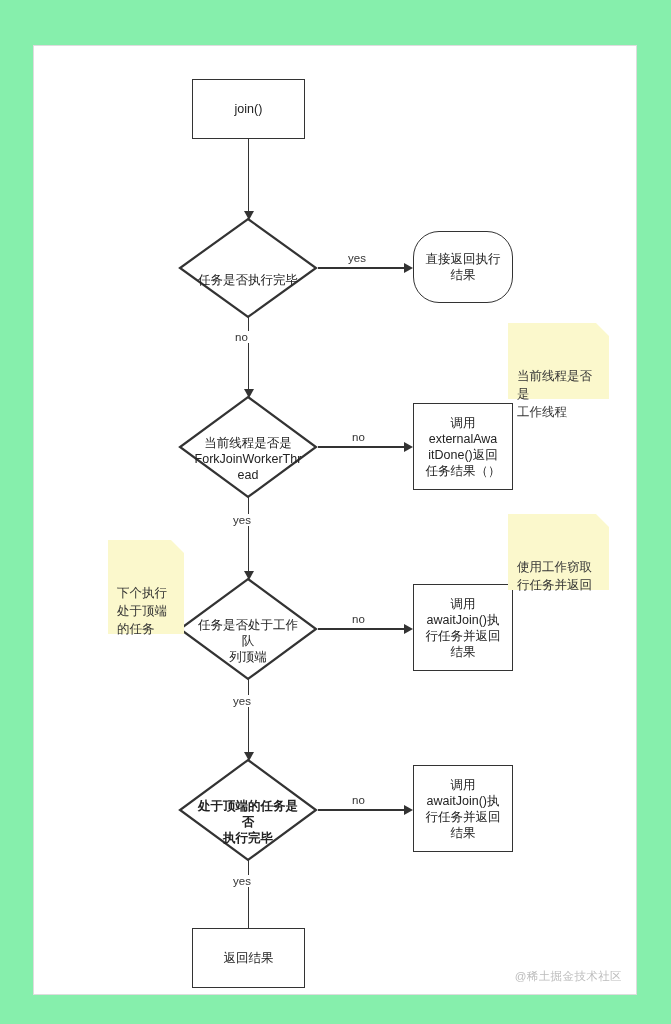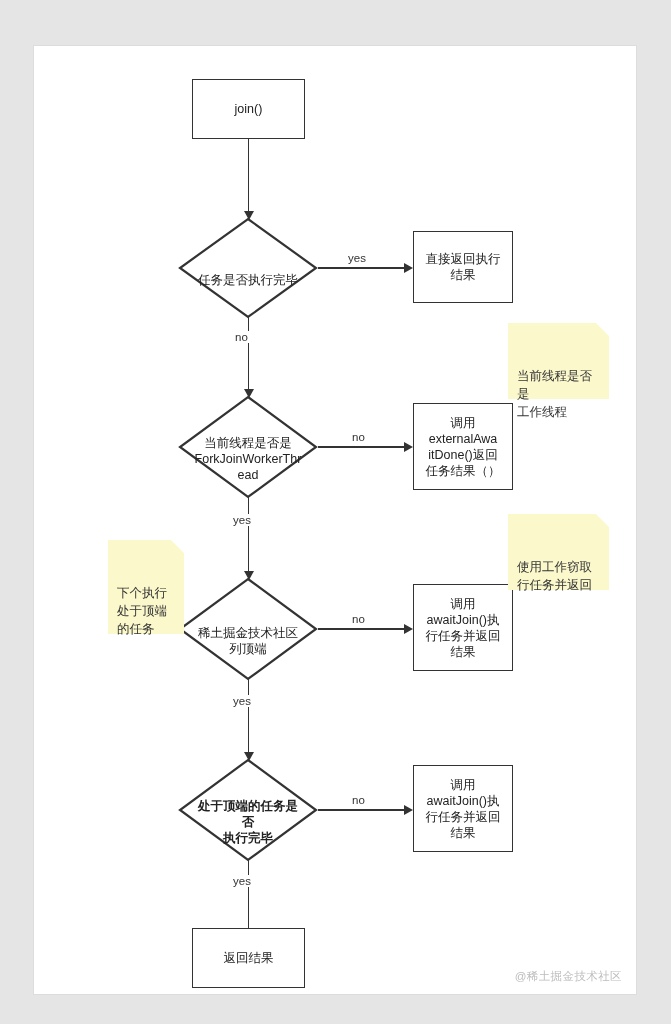--- a/index.html
+++ b/index.html
@@ -10,21 +10,21 @@
   body {
     width: 671px;
     height: 1024px;
     overflow: hidden;
     font-family: "Liberation Sans", sans-serif;
   }
   #canvas {
     position: relative;
     width: 671px;
     height: 1024px;
-    background: #e5e5e5;
+    background: #86efac;
   }
   #sheet {
     position: absolute;
     left: 33px;
     top: 45px;
     width: 604px;
     height: 950px;
     background: #ffffff;
     border: 1px solid #dddddd;
     box-sizing: border-box;
@@ -147,21 +147,21 @@
       <svg class="diamond-shape" viewBox="0 0 140 102" preserveAspectRatio="none">
         <polygon points="70,2 138,51 70,100 2,51" fill="#ffffff" stroke="#333333" stroke-width="2.2"></polygon>
       </svg>
       <div class="diamond-label">任务是否执行完毕</div>
     </div>
 
     <div class="edge edge-h" style="left:284px; top:221px; width:89px;"></div>
     <div class="arrow-right" style="left:370px; top:217px;"></div>
     <div class="edge-label" style="left:313px; top:206px;">yes</div>
 
-    <div class="node rect" style="left:379px; top:185px; width:100px; height:72px;">直接返回执行
+    <div class="node rect" style="left:379px; top:185px; width:100px; height:72px;border-radius:26px;">直接返回执行
 结果</div>
 
     <div class="edge edge-v" style="left:213.5px; top:271px; width:1.6px; height:75px;"></div>
     <div class="arrow-down" style="left:209.5px; top:343px;"></div>
     <div class="edge-label" style="left:200px; top:285px;">no</div>
 
     <div class="diamond-wrap" style="left:144px; top:349px; width:140px; height:104px;">
       <svg class="diamond-shape" viewBox="0 0 140 104" preserveAspectRatio="none">
         <polygon points="70,2 138,52 70,102 2,52" fill="#ffffff" stroke="#333333" stroke-width="2.2"></polygon>
       </svg>
@@ -186,21 +186,21 @@
     </div>
 
     <div class="edge edge-v" style="left:213.5px; top:451px; width:1.6px; height:77px;"></div>
     <div class="arrow-down" style="left:209.5px; top:525px;"></div>
     <div class="edge-label" style="left:198px; top:468px;">yes</div>
 
     <div class="diamond-wrap" style="left:144px; top:531px; width:140px; height:104px;">
       <svg class="diamond-shape" viewBox="0 0 140 104" preserveAspectRatio="none">
         <polygon points="70,2 138,52 70,102 2,52" fill="#ffffff" stroke="#333333" stroke-width="2.2"></polygon>
       </svg>
-      <div class="diamond-label" style="left:10%; width:80%;">稀土掘金技术社区
+      <div class="diamond-label" style="left:10%; width:80%;">任务是否处于工作队
 列顶端</div>
     </div>
 
     <div class="edge edge-h" style="left:284px; top:582px; width:89px;"></div>
     <div class="arrow-right" style="left:370px; top:578px;"></div>
     <div class="edge-label" style="left:317px; top:567px;">no</div>
 
     <div class="node rect" style="left:379px; top:538px; width:100px; height:87px;">调用
 awaitJoin()执
 行任务并返回

